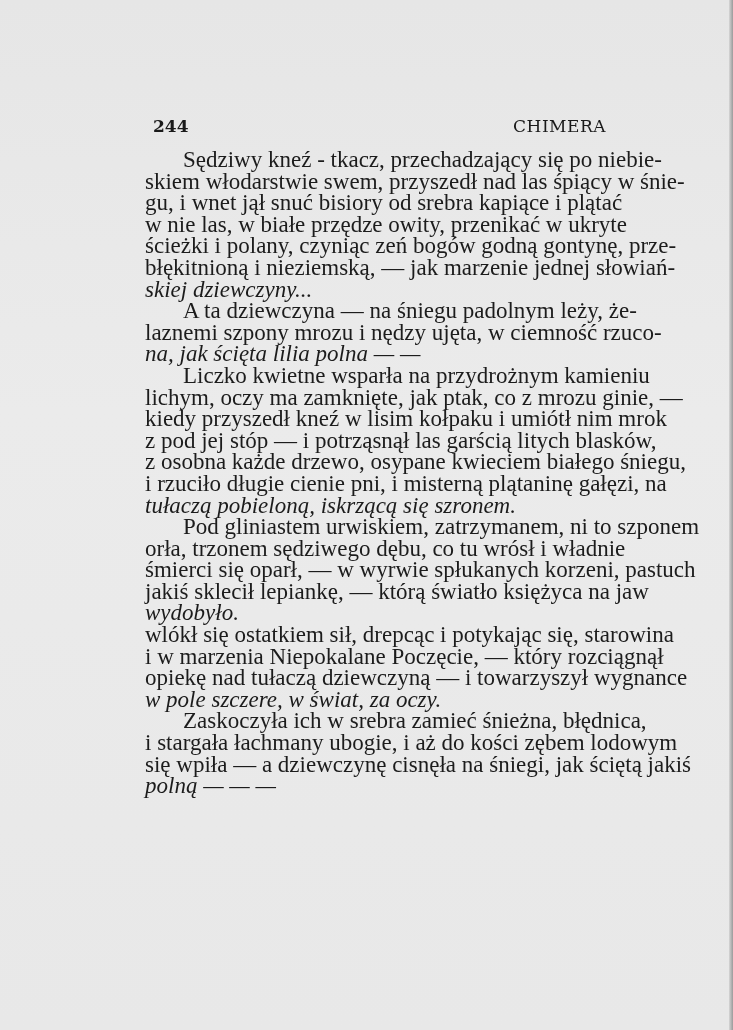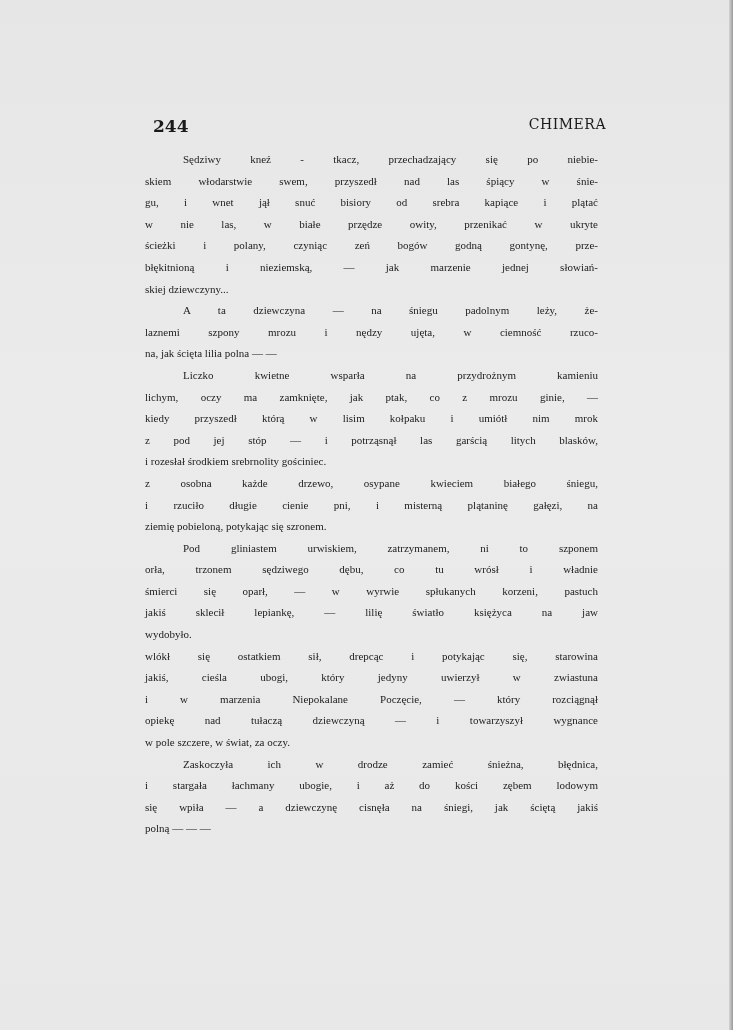--- a/index.html
+++ b/index.html
@@ -44,42 +44,43 @@
       left: 0;
       top: 0;
       font-size: 17px;
       font-weight: bold;
       letter-spacing: 0px;
     }
     .running-title {
       position: absolute;
       right: 0;
       top: 0;
-      font-size: 14px;
+      font-size: 17px;
       letter-spacing: 0.5px;
     }
     .text-body {
       position: absolute;
       top: 149px;
       left: 145px;
       width: 453px;
       font-family: "Liberation Serif", "DejaVu Serif", serif;
-      font-size: 11px;
+      font-size: 23px;
       line-height: 21.6px;
       color: #1c1c1c;
     }
     .line {
       display: block;
       white-space: nowrap;
       text-align: justify;
       text-align-last: justify;
       height: 21.6px;
     }
     .line.last {
       text-align-last: left;
+      font-style: italic;
     }
     .line.indent {
       padding-left: 38px;
     }
   </style>
 </head>
 <body>
 
 <div class="page">
   <div class="right-edge"></div>
@@ -100,43 +101,41 @@
       <span class="line last">skiej dziewczyny...</span>
     </div>
     <div class="paragraph">
       <span class="line indent">A ta dziewczyna — na śniegu padolnym leży, że-</span>
       <span class="line">laznemi szpony mrozu i nędzy ujęta, w ciemność rzuco-</span>
       <span class="line last">na, jak ścięta lilia polna — —</span>
     </div>
     <div class="paragraph">
       <span class="line indent">Liczko kwietne wsparła na przydrożnym kamieniu</span>
       <span class="line">lichym, oczy ma zamknięte, jak ptak, co z mrozu ginie, —</span>
-      <span class="line">kiedy przyszedł którą w lisim kołpaku i umiótł nim mrok</span>
+      <span class="line">kiedy przyszedł kneź w lisim kołpaku i umiótł nim mrok</span>
       <span class="line">z pod jej stóp — i potrząsnął las garścią litych blasków,</span>
-      <span class="line last">i rozesłał środkiem srebrnolity gościniec.</span>
     </div>
     <div class="paragraph">
       <span class="line">z osobna każde drzewo, osypane kwieciem białego śniegu,</span>
       <span class="line">i rzuciło długie cienie pni, i misterną plątaninę gałęzi, na</span>
-      <span class="line last">ziemię pobieloną, potykając się szronem.</span>
+      <span class="line last">tułaczą pobieloną, iskrzącą się szronem.</span>
     </div>
     <div class="paragraph">
       <span class="line indent">Pod gliniastem urwiskiem, zatrzymanem, ni to szponem</span>
       <span class="line">orła, trzonem sędziwego dębu, co tu wrósł i władnie</span>
       <span class="line">śmierci się oparł, — w wyrwie spłukanych korzeni, pastuch</span>
-      <span class="line">jakiś sklecił lepiankę, — lilię światło księżyca na jaw</span>
+      <span class="line">jakiś sklecił lepiankę, — którą światło księżyca na jaw</span>
       <span class="line last">wydobyło.</span>
     </div>
     <div class="paragraph">
       <span class="line">wlókł się ostatkiem sił, drepcąc i potykając się, starowina</span>
-      <span class="line">jakiś, cieśla ubogi, który jedyny uwierzył w zwiastuna</span>
       <span class="line">i w marzenia Niepokalane Poczęcie, — który rozciągnął</span>
       <span class="line">opiekę nad tułaczą dziewczyną — i towarzyszył wygnance</span>
       <span class="line last">w pole szczere, w świat, za oczy.</span>
     </div>
     <div class="paragraph">
-      <span class="line indent">Zaskoczyła ich w drodze zamieć śnieżna, błędnica,</span>
+      <span class="line indent">Zaskoczyła ich w srebra zamieć śnieżna, błędnica,</span>
       <span class="line">i stargała łachmany ubogie, i aż do kości zębem lodowym</span>
       <span class="line">się wpiła — a dziewczynę cisnęła na śniegi, jak ściętą jakiś</span>
       <span class="line last">polną — — —</span>
     </div>
   </div>
 </div>
 
 </body></html>

